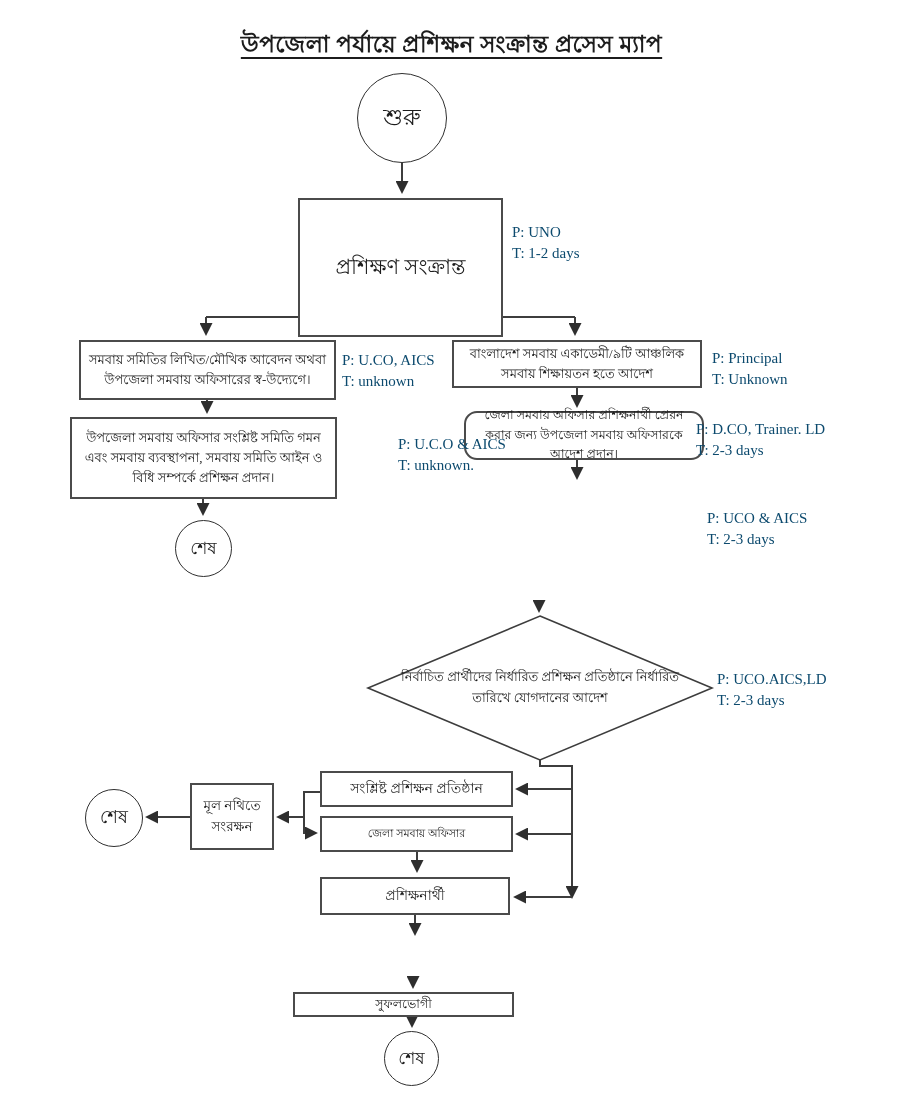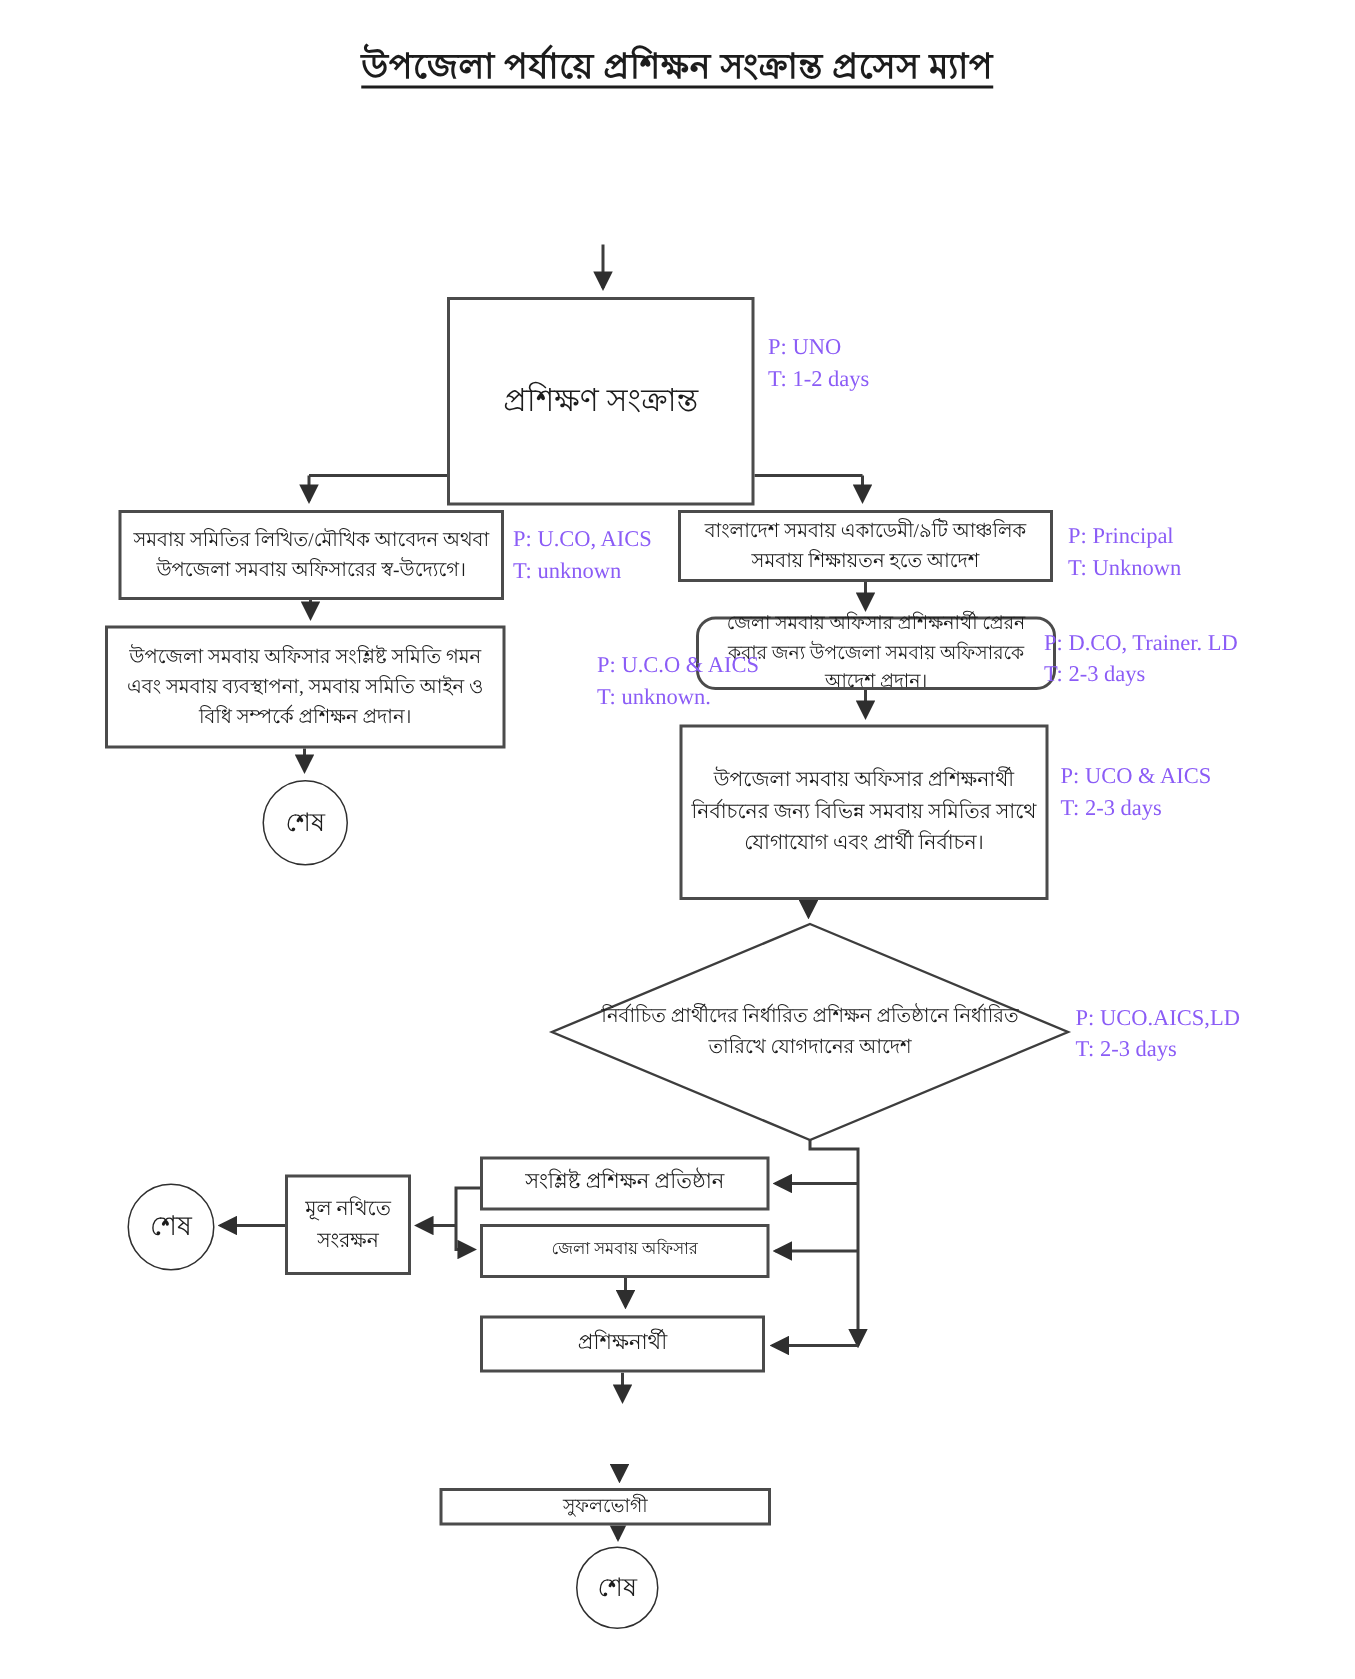--- a/index.html
+++ b/index.html
@@ -22,21 +22,21 @@
     text-align: center; padding: 2px 6px; line-height: 1.55;
   }
   .circle {
     background: #ffffff; border: 1.6px solid #2f2f2f; border-radius: 50%;
     display: flex; align-items: center; justify-content: center; text-align: center;
   }
   .diamond-text {
     display: flex; align-items: center; justify-content: center;
     text-align: center; line-height: 1.6; background: transparent;
   }
-  .ann { font-size: 15px; line-height: 21px; white-space: nowrap; color: #8b5cf6; }
+  .ann { font-size: 15px; line-height: 21px; white-space: nowrap; color: #0c4a6e; }
   .bn { font-family: "Liberation Serif", "DejaVu Serif", serif; }
 </style>
 </head>
 <body>
 
 <div class="canvas">
 
   <svg class="wires" width="903" height="1119" viewBox="0 0 903 1119">
     <defs>
       <marker id="arr" viewBox="0 0 10 10" refX="8.5" refY="5" markerWidth="6.5" markerHeight="6.5" orient="auto">
@@ -72,38 +72,38 @@
 
       <line x1="417" y1="852" x2="417" y2="871" marker-end="url(#arr)"></line>
       <line x1="415" y1="915" x2="415" y2="934" marker-end="url(#arr)"></line>
       <line x1="413" y1="977" x2="413" y2="987" marker-end="url(#arr)"></line>
       <line x1="412" y1="1017" x2="412" y2="1026" marker-end="url(#arr)"></line>
     </g>
   </svg>
 
   <div class="title bn">উপজেলা পর্যায়ে প্রশিক্ষন সংক্রান্ত প্রসেস ম্যাপ</div>
 
+  <div class="node circle bn" style="left:357px; top:73px; width:90px; height:90px; font-size:23px;">শুরু</div>
 
   <div class="node circle bn" style="left:175px; top:520px; width:57px; height:57px; font-size:17px;">শেষ</div>
 
   <div class="node circle bn" style="left:85px; top:789px; width:58px; height:58px; font-size:18px;">শেষ</div>
 
   <div class="node circle bn" style="left:384px; top:1031px; width:55px; height:55px; font-size:17px;">শেষ</div>
 
   <div class="node box bn" style="left:298px; top:198px; width:205px; height:139px; font-size:21px;">প্রশিক্ষণ সংক্রান্ত</div>
 
   <div class="node box bn" style="left:79px; top:340px; width:257px; height:60px; font-size:13px;">সমবায় সমিতির লিখিত/মৌখিক আবেদন অথবা উপজেলা সমবায় অফিসারের স্ব-উদ্যেগে।</div>
 
   <div class="node box bn" style="left:70px; top:417px; width:267px; height:82px; font-size:13px;">উপজেলা সমবায় অফিসার সংশ্লিষ্ট সমিতি গমন এবং সমবায় ব্যবস্থাপনা, সমবায় সমিতি আইন ও বিধি সম্পর্কে প্রশিক্ষন প্রদান।</div>
 
   <div class="node box bn" style="left:452px; top:340px; width:250px; height:48px; font-size:13px;">বাংলাদেশ সমবায় একাডেমী/৯টি আঞ্চলিক সমবায় শিক্ষায়তন হতে আদেশ</div>
 
   <div class="node box bn" style="left:464px; top:411px; width:240px; height:49px; font-size:12.5px;border-radius:13px;">জেলা সমবায় অফিসার প্রশিক্ষনার্থী প্রেরন করার জন্য উপজেলা সমবায় অফিসারকে আদেশ প্রদান।</div>
 
-  <div class="node box bn" style="left:453px; top:483px; width:246px; height:117px; font-size:13.5px;">উপজেলা সমবায় অফিসার প্রশিক্ষনার্থী নির্বাচনের জন্য বিভিন্ন সমবায় সমিতির সাথে যোগাযোগ এবং প্রার্থী নির্বাচন।</div>
 
   <div class="node box bn" style="left:320px; top:771px; width:193px; height:36px; font-size:14px;">সংশ্লিষ্ট প্রশিক্ষন প্রতিষ্ঠান</div>
 
   <div class="node diamond-text bn" style="left:392px; top:656px; width:296px; height:64px; font-size:13px;">নির্বাচিত প্রার্থীদের নির্ধারিত প্রশিক্ষন প্রতিষ্ঠানে নির্ধারিত তারিখে যোগদানের আদেশ</div>
 
   <div class="node box bn" style="left:320px; top:816px; width:193px; height:36px; font-size:11px;">জেলা সমবায় অফিসার</div>
 
   <div class="node box bn" style="left:190px; top:783px; width:84px; height:67px; font-size:13.5px;">মূল নথিতে সংরক্ষন</div>
 
   <div class="node box bn" style="left:320px; top:877px; width:190px; height:38px; font-size:14px;">প্রশিক্ষনার্থী</div>

